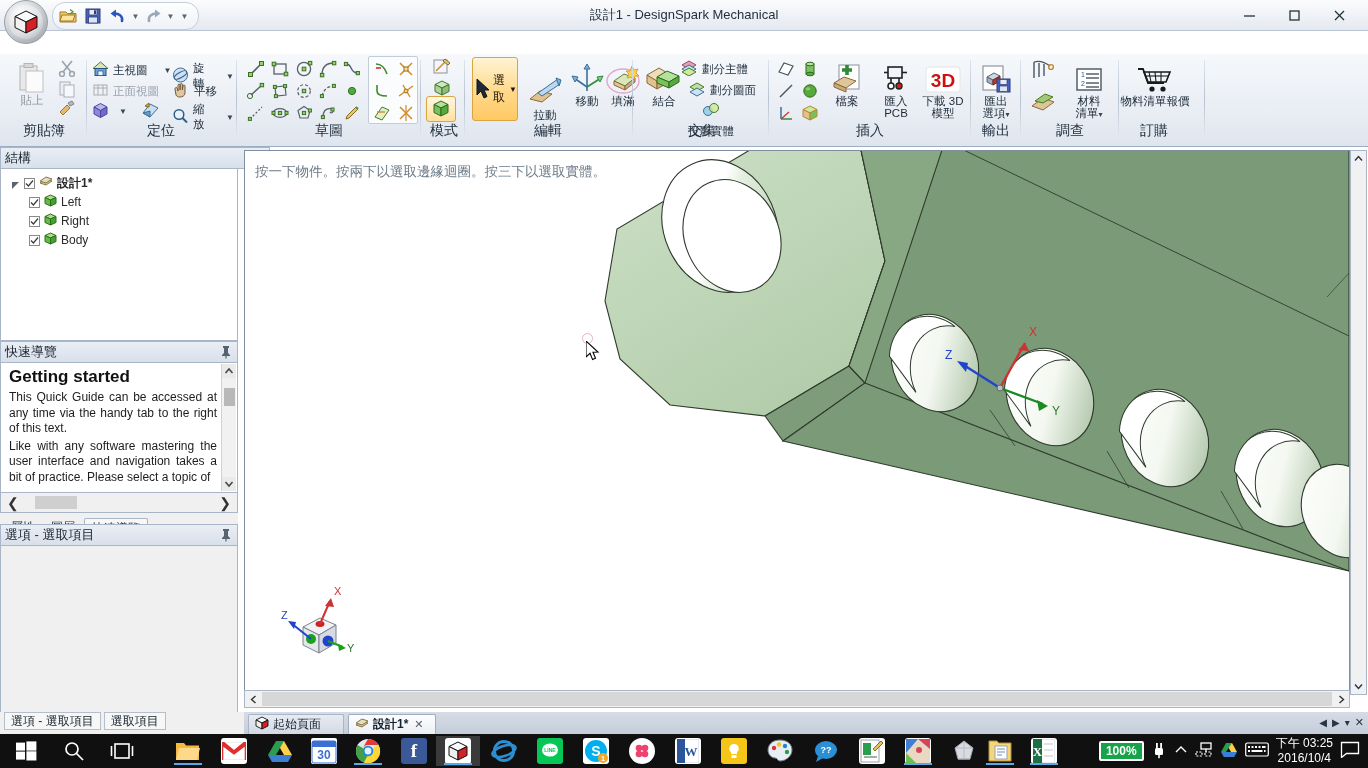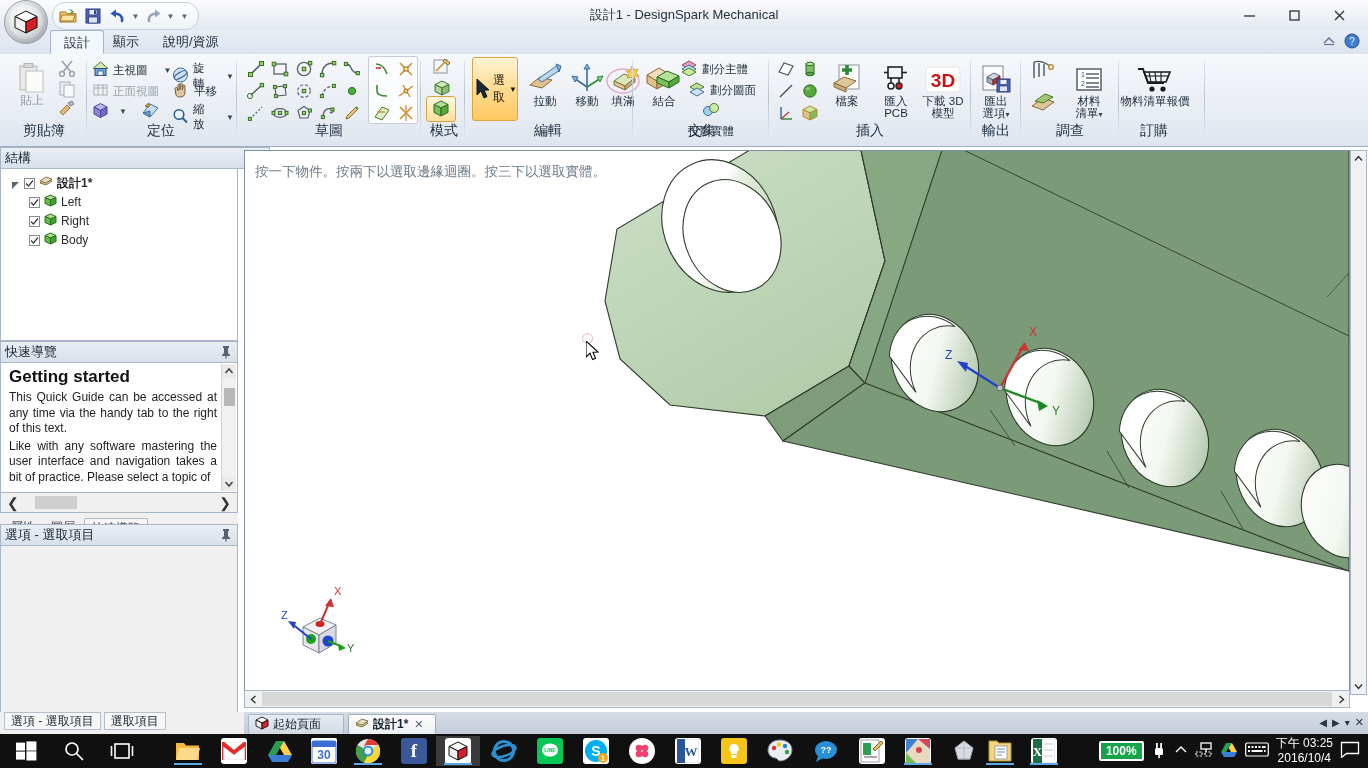--- a/index.html
+++ b/index.html
@@ -224,39 +224,20 @@
     <div class="qat-btn">
       <svg width="18" height="16" viewBox="0 0 18 16">
         <path d="M5 13c-1-5 3-7.5 7.5-7.5" fill="none" stroke="#9aa7bb" stroke-width="2.6" stroke-linecap="round"></path>
         <polygon points="11,1.5 11,9.5 16.5,5.5" fill="#9aa7bb"></polygon>
       </svg>
     </div>
     <div class="qat-sep">▼</div>
     <div class="qat-sep" style="margin-left:4px;">▼</div>
   </div>
 
-  <div class="tabstrip">
-    <div class="tab active" style="left:50px;">設計</div>
-    <div class="tab" style="left:100px;">顯示</div>
-    <div class="tab" style="left:150px;">說明/資源</div>
-    <div class="tabhelp">
-      <span>
-        <svg width="14" height="12" viewBox="0 0 14 12">
-            <path d="M2 8 L7 3 L12 8" fill="none" stroke="#5f7290" stroke-width="1.4"></path>
-            <path d="M2 9.5h10" stroke="#5f7290" stroke-width="1.1"></path>
-          </svg>
-      </span>
-      <span>
-        <svg width="16" height="16" viewBox="0 0 16 16">
-            <circle cx="8" cy="8" r="7" fill="#3f7dd0" stroke="#1d4c8f"></circle>
-            <text x="8" y="12" font-size="10" fill="#fff" text-anchor="middle" font-family="Liberation Sans">?</text>
-          </svg>
-      </span>
-    </div>
-  </div>
 
   <div class="ribbon">
 
     <div class="group" style="left:2px;width:84px;">
       <div class="group-body">
         <div style="position:absolute;left:8px;top:4px;">
           <div class="bigbtn" style="width:44px;">
             <div class="ic">
               <svg width="30" height="32" viewBox="0 0 30 32">
                 <rect x="3" y="4" width="17" height="24" fill="#e9e9e9" stroke="#b4b4b4"></rect>
@@ -548,21 +529,21 @@
       <div class="group-body">
         <div class="sel-btn" style="position:absolute;left:6px;top:1px;">
           <div style="height:32px;display:flex;align-items:center;justify-content:center;">
             <svg width="20" height="22" viewBox="0 0 20 22">
                 <polygon points="4,1 4,17 8,13 11,20 14,18.5 11,12 16,12" fill="#1c2a38" stroke="#0d151c"></polygon>
               </svg>
           </div>
           <div>選取</div>
           <div style="font-size:8px;margin-top:1px;">▼</div>
         </div>
-        <div class="bigbtn" style="position:absolute;left:56px;top:5px;justify-content:center;">
+        <div class="bigbtn" style="position:absolute;left:56px;top:19px;justify-content:center;">
           <div class="ic">
             <svg width="34" height="32" viewBox="0 0 34 32">
               <polygon points="2,22 12,14 24,17 14,25" fill="#e0c18f" stroke="#8a6a38"></polygon>
               <polygon points="10,16 30,2 32,7 14,19" fill="#bcd8ef" stroke="#3b6f9a"></polygon>
               <polygon points="28,1 33,3 31,9" fill="#7fb3dc" stroke="#3b6f9a"></polygon>
             </svg>
           </div>
           <div>拉動</div>
         </div>
         <div class="bigbtn" style="position:absolute;left:98px;top:5px;">

